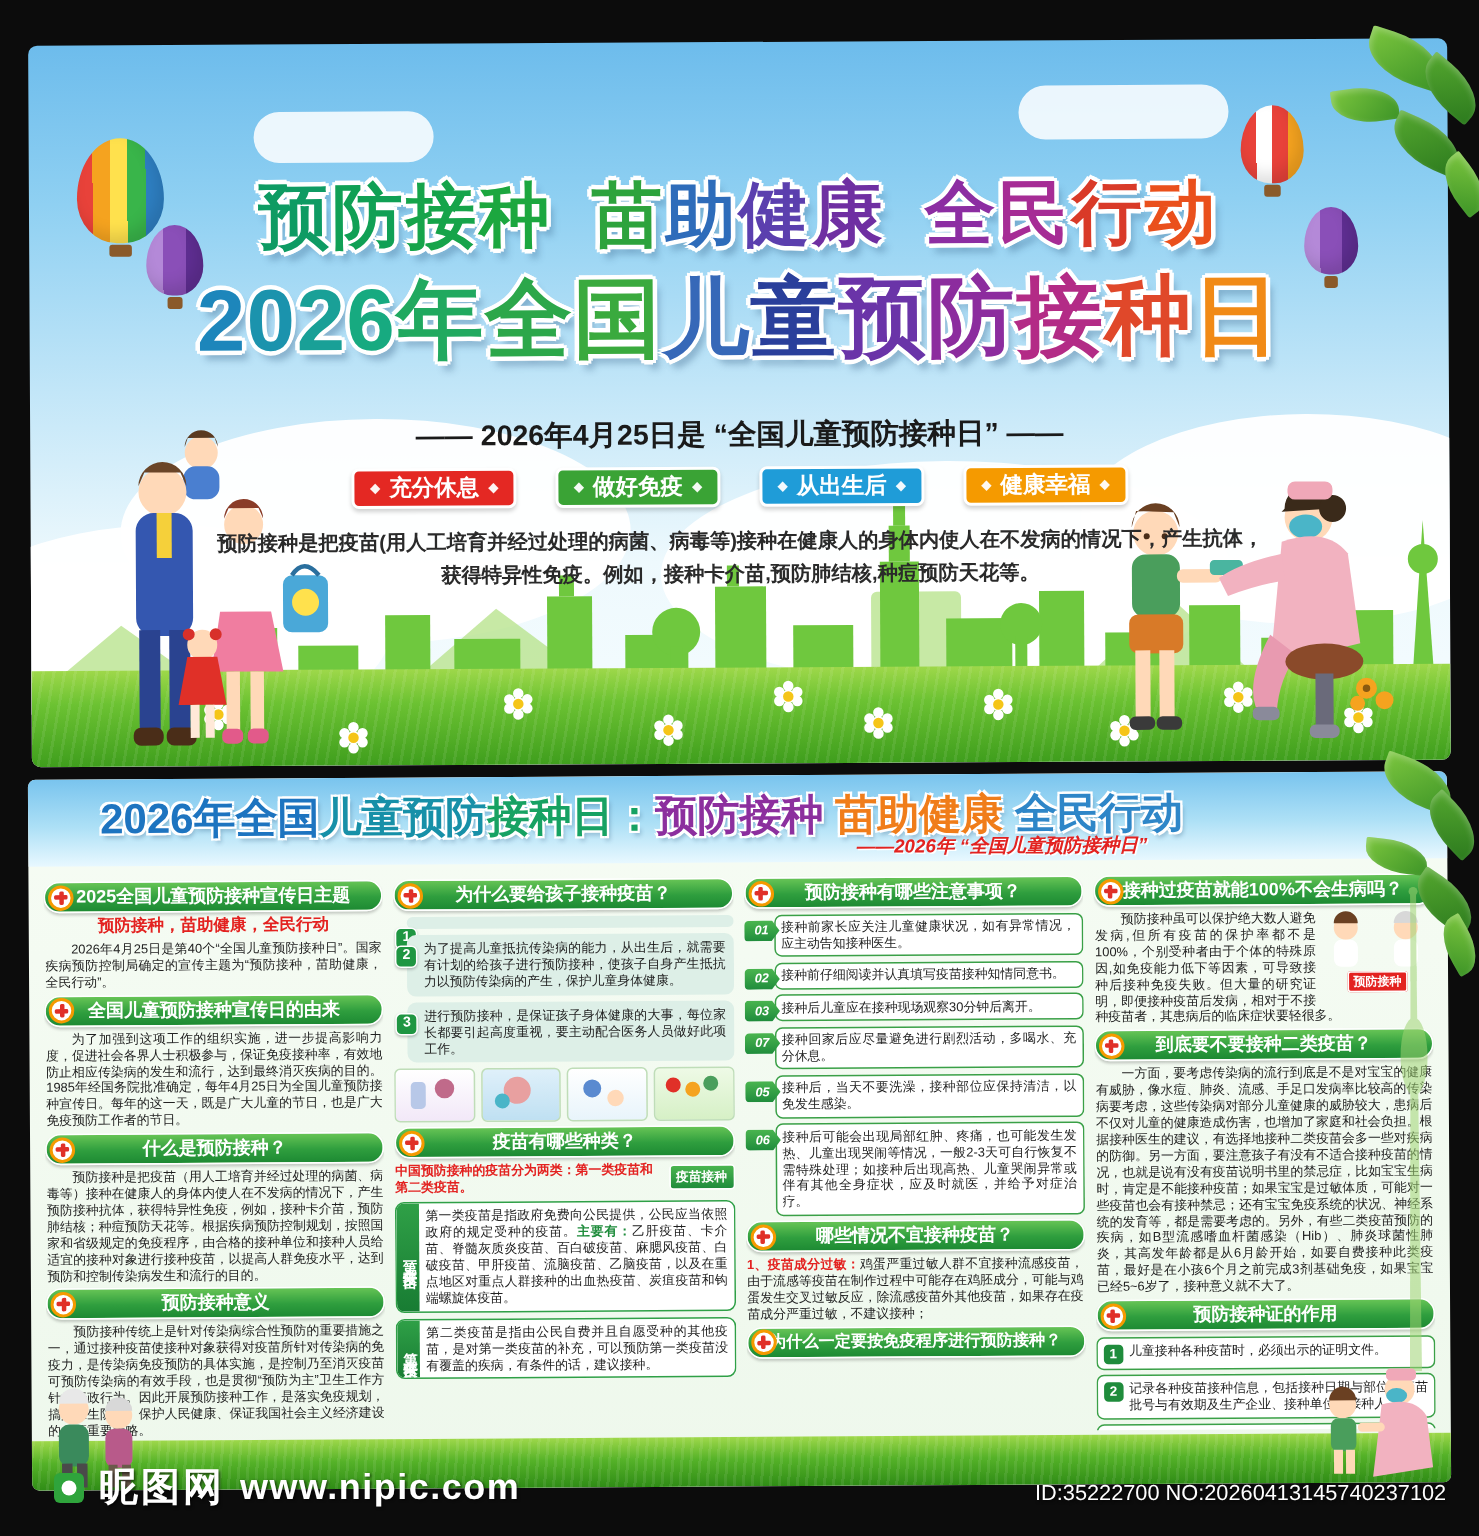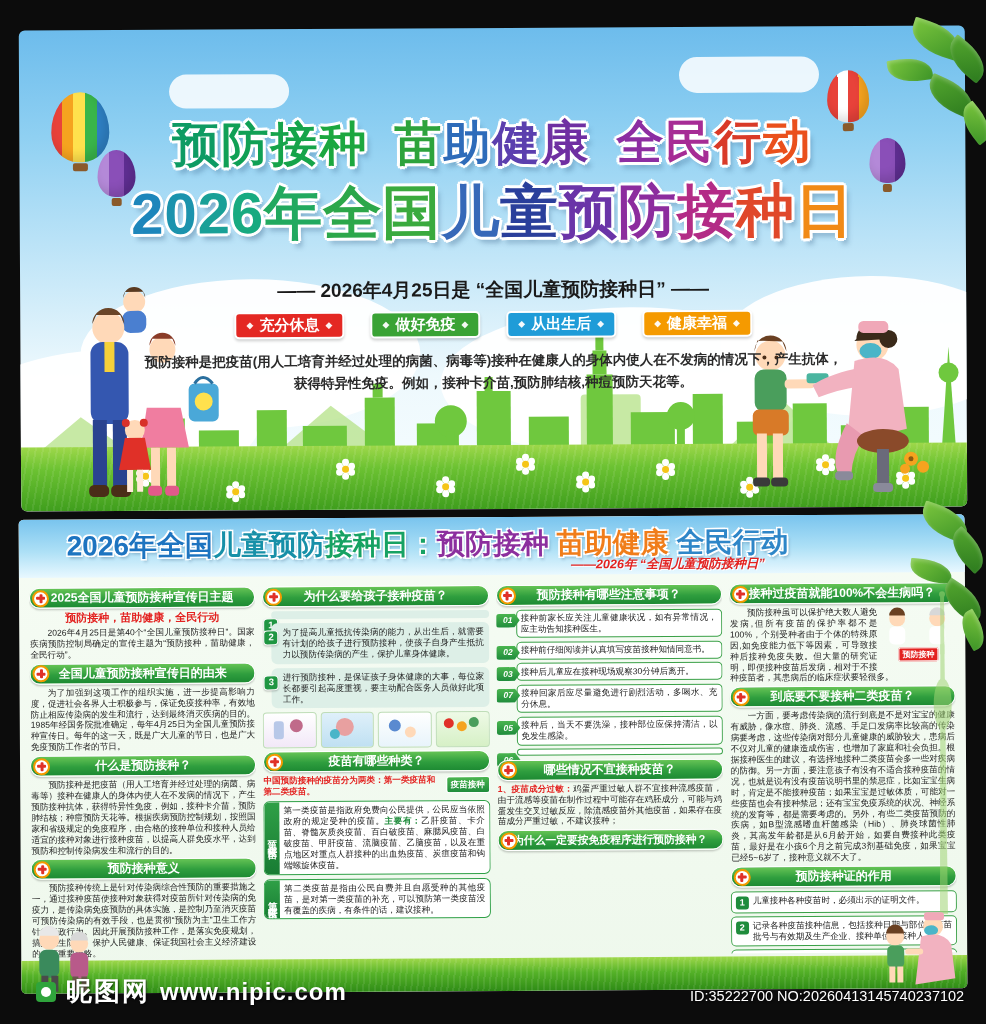--- a/index.html
+++ b/index.html
@@ -411,21 +411,21 @@
         <div class="sec-head">
             <span class="cross-ic"></span>
             <span>预防接种有哪些注意事项？</span>
           </div>
 
         <div class="note"><span class="nnum">01</span><span>接种前家长应关注儿童健康状况，如有异常情况，应主动告知接种医生。</span></div>
         <div class="note"><span class="nnum">02</span><span>接种前仔细阅读并认真填写疫苗接种知情同意书。</span></div>
         <div class="note"><span class="nnum">03</span><span>接种后儿童应在接种现场观察30分钟后离开。</span></div>
         <div class="note"><span class="nnum">07</span><span>接种回家后应尽量避免进行剧烈活动，多喝水、充分休息。</span></div>
         <div class="note"><span class="nnum">05</span><span>接种后，当天不要洗澡，接种部位应保持清洁，以免发生感染。</span></div>
-        <div class="note"><span class="nnum">06</span></div>
+        <div class="note"><span class="nnum">06</span><span>接种后可能会出现局部红肿、疼痛，也可能发生发热、儿童出现哭闹等情况，一般2-3天可自行恢复不需特殊处理；如接种后出现高热、儿童哭闹异常或伴有其他全身症状，应及时就医，并给予对症治疗。</span></div>
 
         <div class="sec-head">
             <span class="cross-ic"></span>
             <span>哪些情况不宜接种疫苗？</span>
           </div>
         <div style="margin:2px 1px;text-align:justify;"><span class="lead-red">1、疫苗成分过敏：</span><span>鸡蛋严重过敏人群不宜接种流感疫苗，由于流感等疫苗在制作过程中可能存在鸡胚成分，可能与鸡蛋发生交叉过敏反应，除流感疫苗外其他疫苗，如果存在疫苗成分严重过敏，不建议接种；</span></div>
 
         <div class="sec-head tight">
             <span class="cross-ic"></span>
             <span>为什么一定要按免疫程序进行预防接种？</span>

